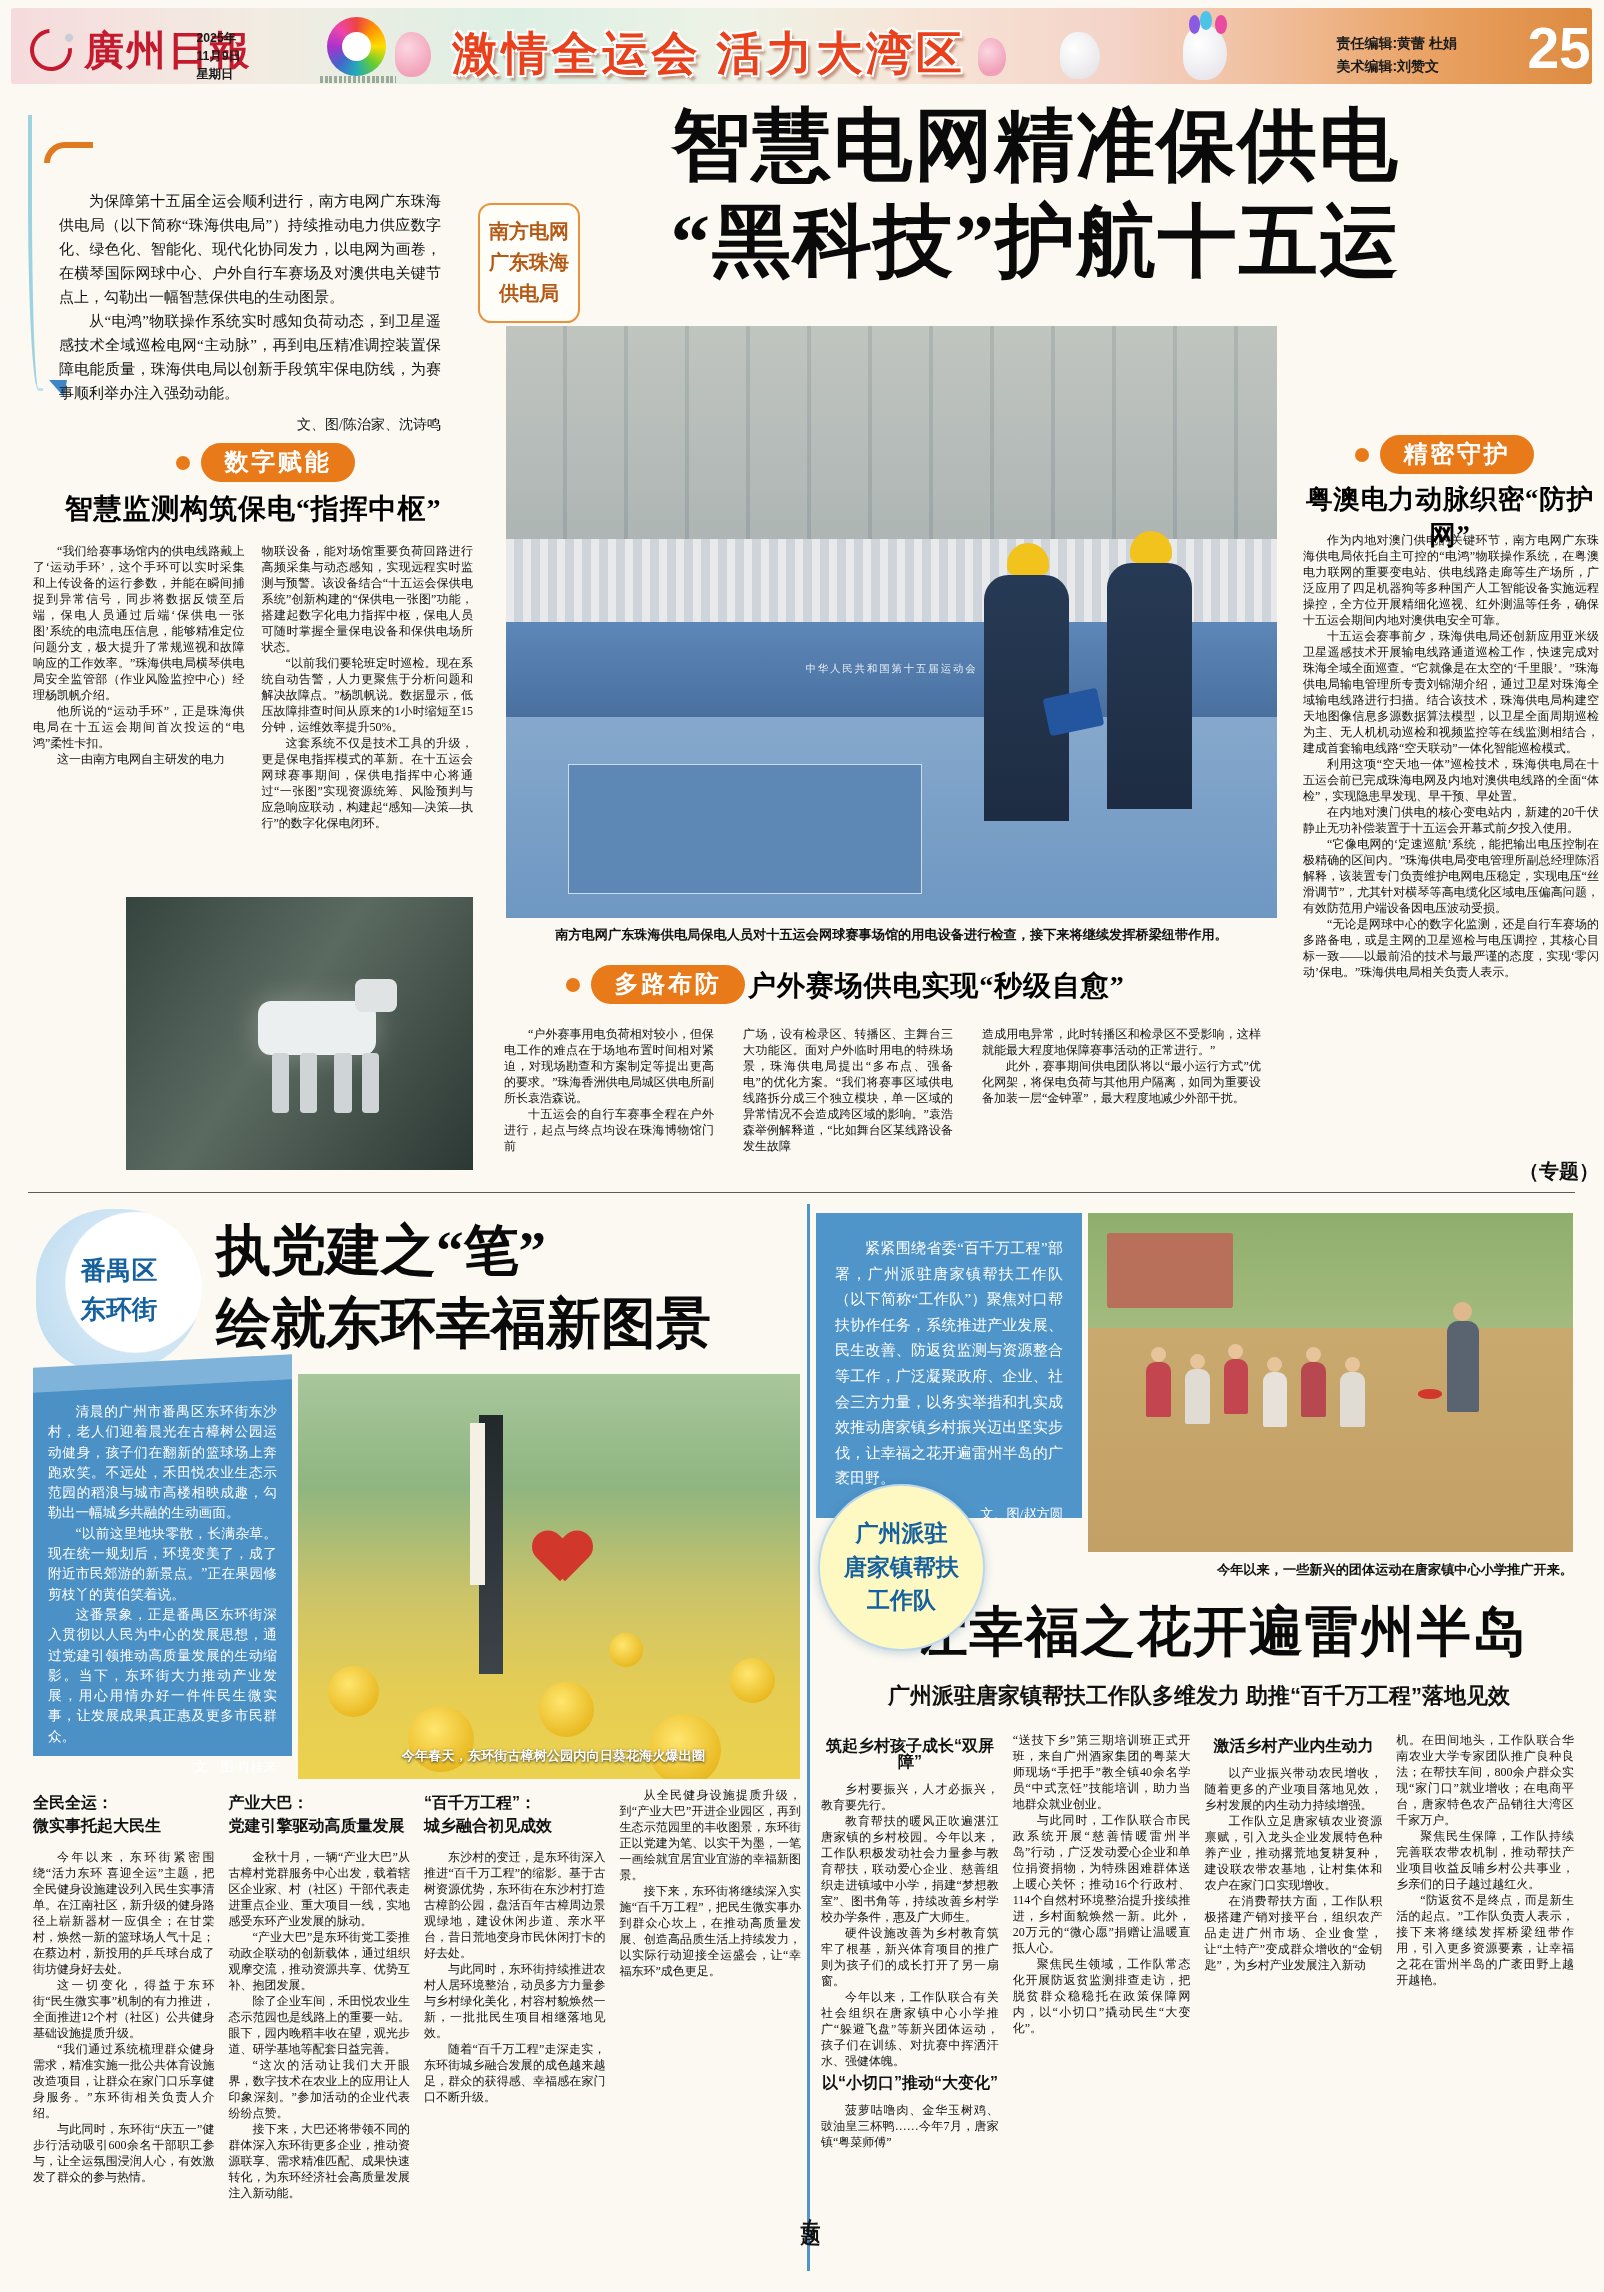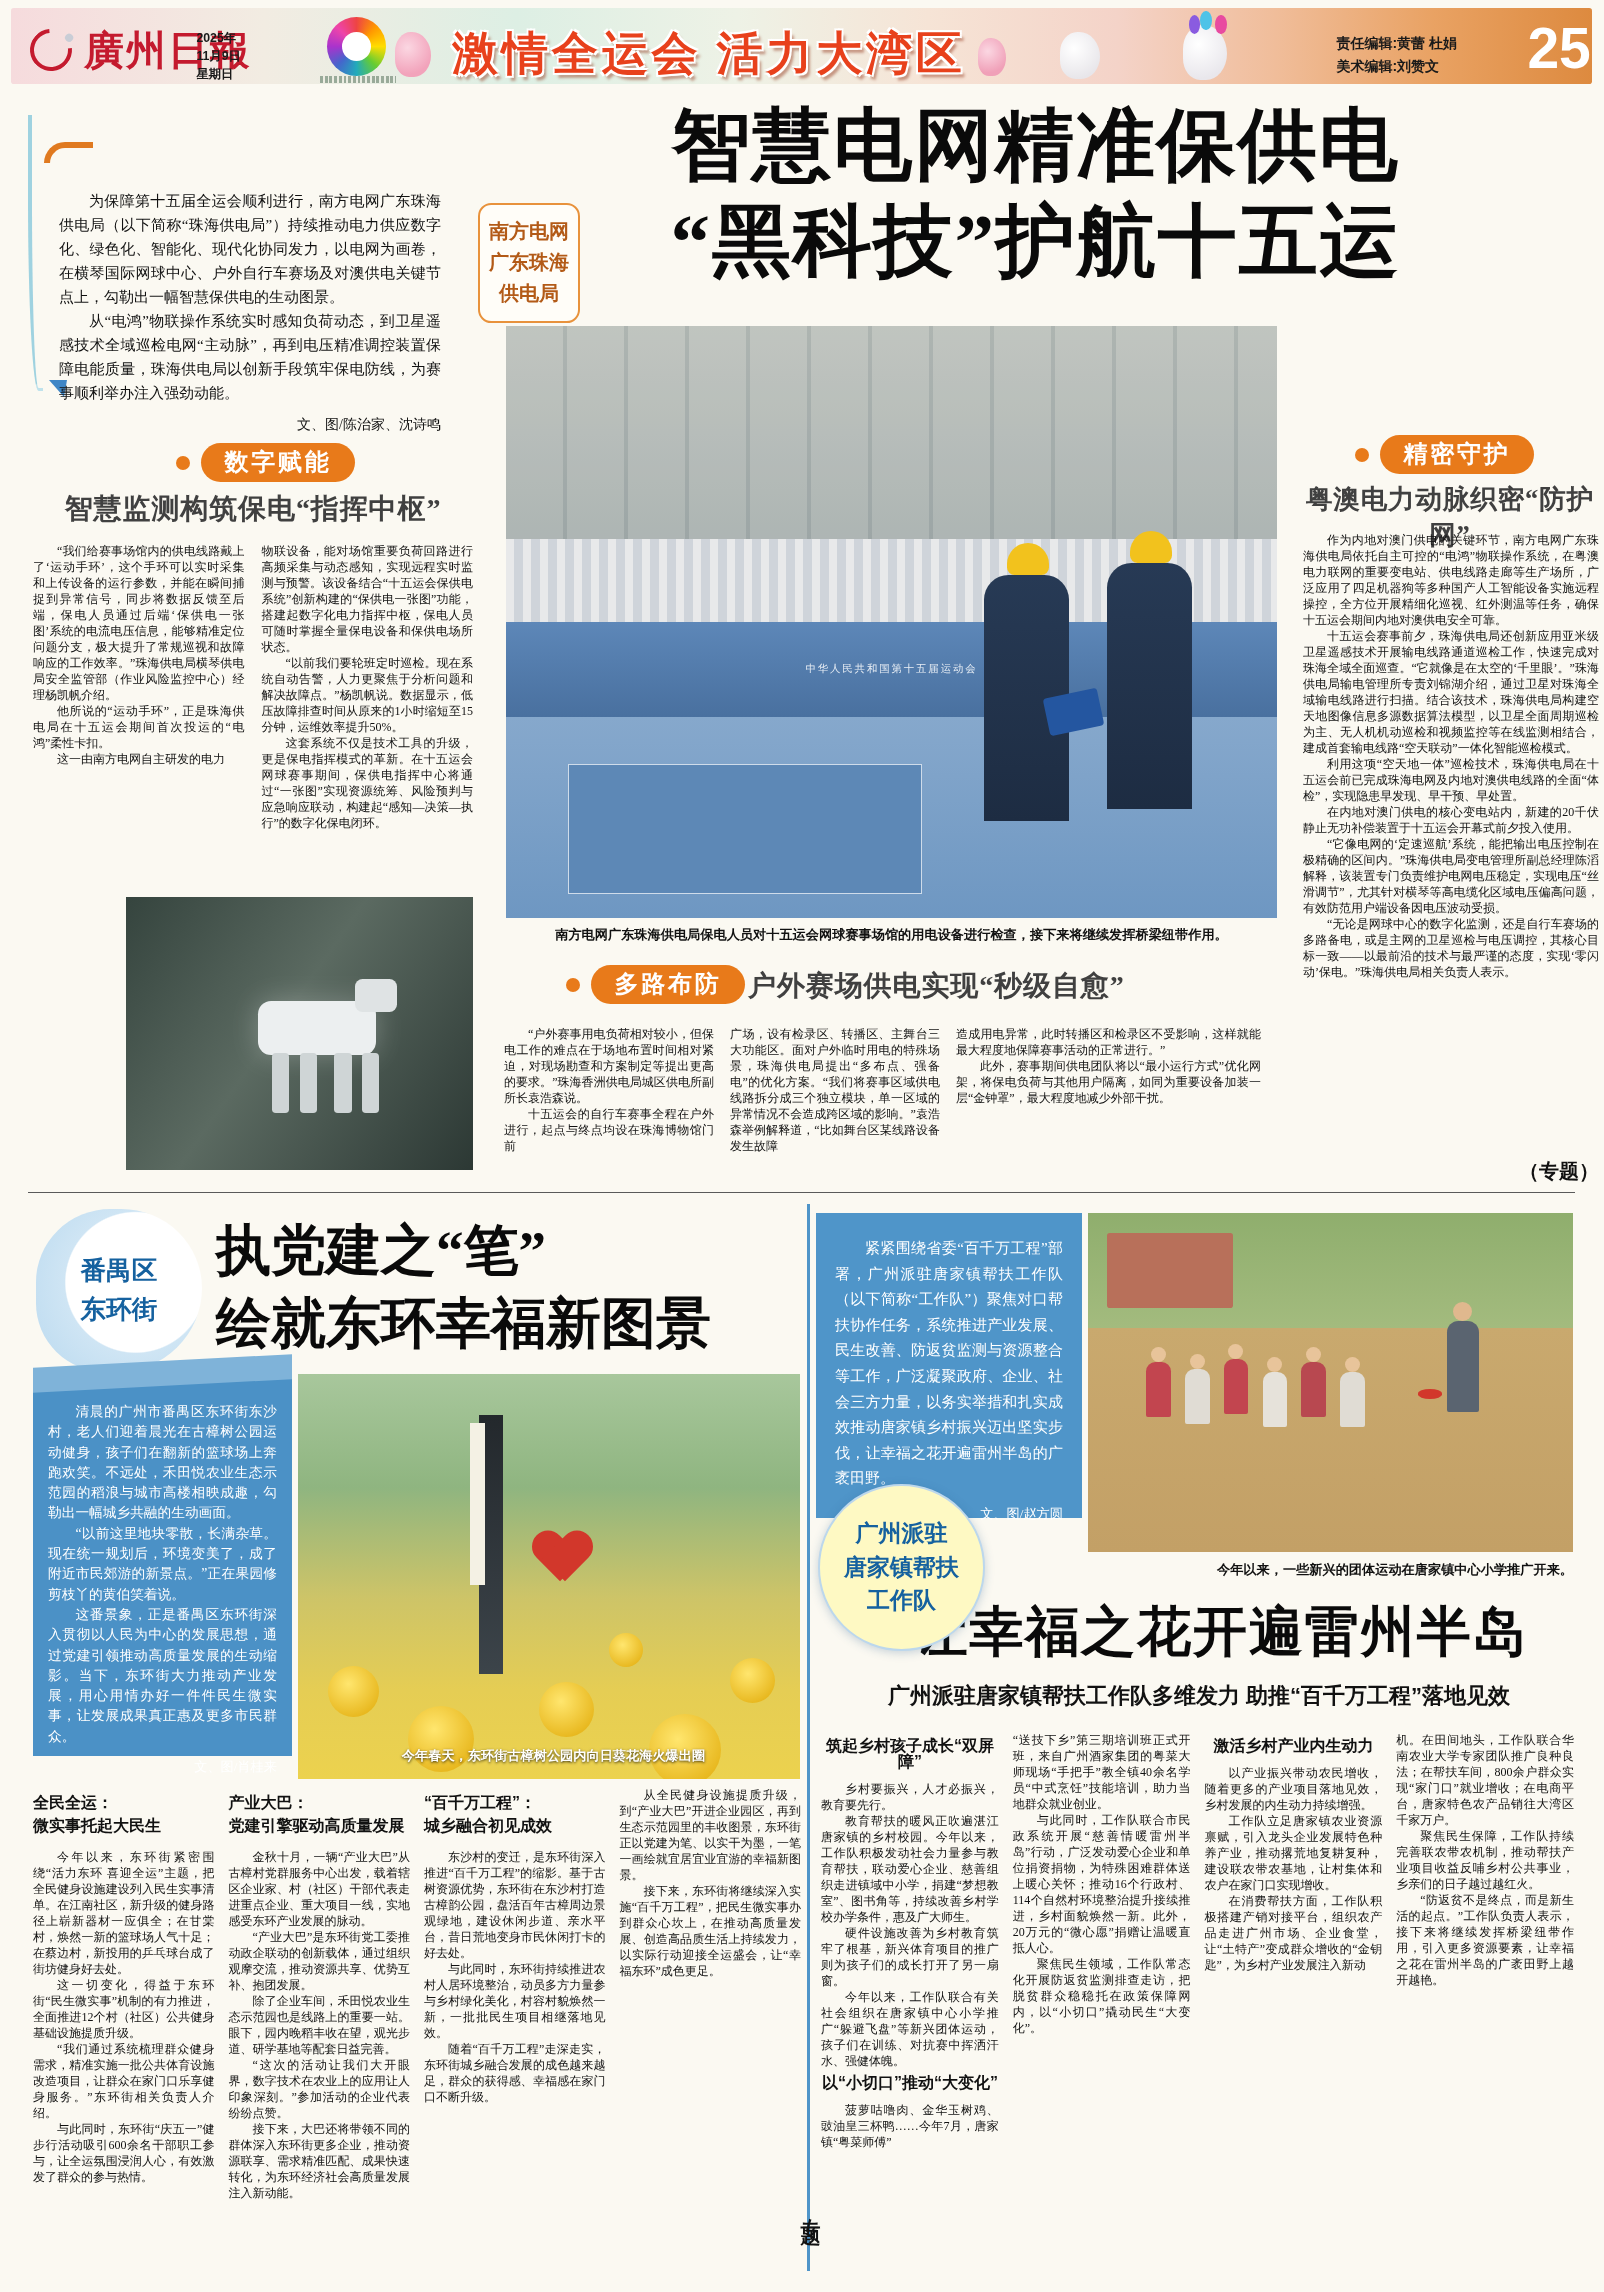--- a/index.html
+++ b/index.html
@@ -37,21 +37,21 @@
   .intro p { text-indent:2em; }
   .intro .byline { text-align:right; text-indent:0; margin-top:7.6px; font-size:14px; }
   .kicker { position:absolute; left:478px; top:203px; width:102px; padding:11.4px 5.7px; border:2.8px solid #e8923c; border-radius:13.2px; text-align:center;
     font-weight:800; font-size:20px; line-height:1.55; color:#b35a17; background:#fffdf8; }
   .headline { position:absolute; left:585px; top:98px; width:901px; text-align:center; font-weight:900; font-size:79px; line-height:1.22; letter-spacing:1.9px; color:#0a0a0a; }
 
   .badge-row { position:absolute; display:flex; align-items:center; gap:11.4px; }
   .badge-dot { width:14px; height:14px; border-radius:50%; background:#e87a1a; }
   .badge-pill { background:#e87a1a; color:#fff; font-weight:700; font-size:24px; padding:2.8px 23px 4.7px; border-radius:21px; letter-spacing:2.8px;
     font-family:"Liberation Sans","DejaVu Sans",sans-serif; }
-  .sec-subhead { position:absolute; font-weight:900; font-size:28px; letter-spacing:0.9px; color:#404040; text-align:center; }
+  .sec-subhead { position:absolute; font-weight:900; font-size:28px; letter-spacing:0.9px; color:#000000; text-align:center; }
 
   .body-cols { position:absolute; display:grid; text-align:justify; font-size:12px; line-height:16px; overflow:hidden; }
   .body-cols p, .col-flow p { text-indent:2em; }
   .cont-first p:first-child { text-indent:0; }
 
   .photo { position:absolute; overflow:hidden; }
   .photo-caption { position:absolute; font-weight:700; font-size:13.2px; color:#111; }
 
   
   .ph-ceiling { position:absolute; left:0; top:0; right:0; height:36%;
@@ -217,21 +217,21 @@
       </div>
     <div class="clipboard" style="left:70%;top:62%;"></div>
   </div>
   <div class="photo-caption" style="left:506px;top:926px;width:771px;text-align:center;">南方电网广东珠海供电局保电人员对十五运会网球赛事场馆的用电设备进行检查，接下来将继续发挥桥梁纽带作用。</div>
 
   <div class="badge-row" style="left:566px;top:965px;">
     <span class="badge-dot"></span>
     <span class="badge-pill">多路布防</span>
   </div>
   <div class="sec-subhead" style="left:748px;top:967px;width:435px;text-align:left;">户外赛场供电实现“秒级自愈”</div>
-  <div class="body-cols" style="left:504px;top:1026px;width:757px;height:161px;grid-template-columns:210px 210px 1fr;gap:16px;">
+  <div class="body-cols" style="left:504px;top:1026px;width:757px;height:161px;grid-template-columns:210px 210px 1fr;gap:29px;">
     <div class="col-flow">
         <p>“户外赛事用电负荷相对较小，但保电工作的难点在于场地布置时间相对紧迫，对现场勘查和方案制定等提出更高的要求。”珠海香洲供电局城区供电所副所长袁浩森说。</p>
         <p>十五运会的自行车赛事全程在户外进行，起点与终点均设在珠海博物馆门前</p>
       </div>
     <div class="col-flow cont-first">
         <p>广场，设有检录区、转播区、主舞台三大功能区。面对户外临时用电的特殊场景，珠海供电局提出“多布点、强备电”的优化方案。“我们将赛事区域供电线路拆分成三个独立模块，单一区域的异常情况不会造成跨区域的影响。”袁浩森举例解释道，“比如舞台区某线路设备发生故障</p>
       </div>
     <div class="col-flow cont-first">
         <p>造成用电异常，此时转播区和检录区不受影响，这样就能最大程度地保障赛事活动的正常进行。”</p>
         <p>此外，赛事期间供电团队将以“最小运行方式”优化网架，将保电负荷与其他用户隔离，如同为重要设备加装一层“金钟罩”，最大程度地减少外部干扰。</p>

